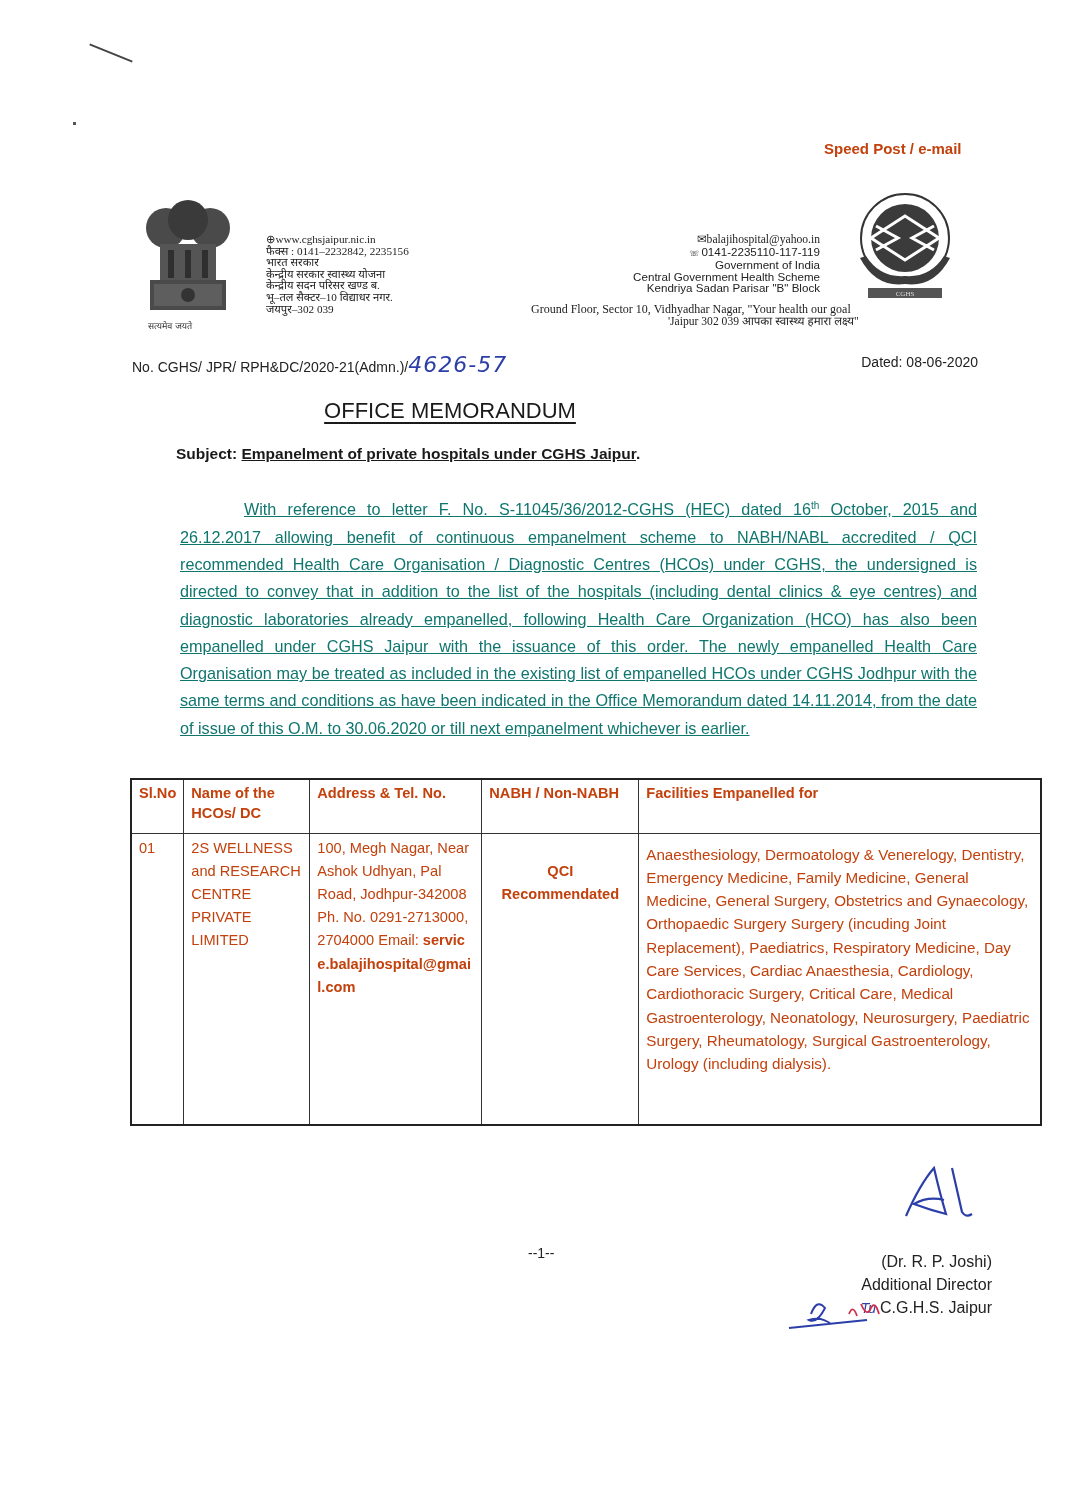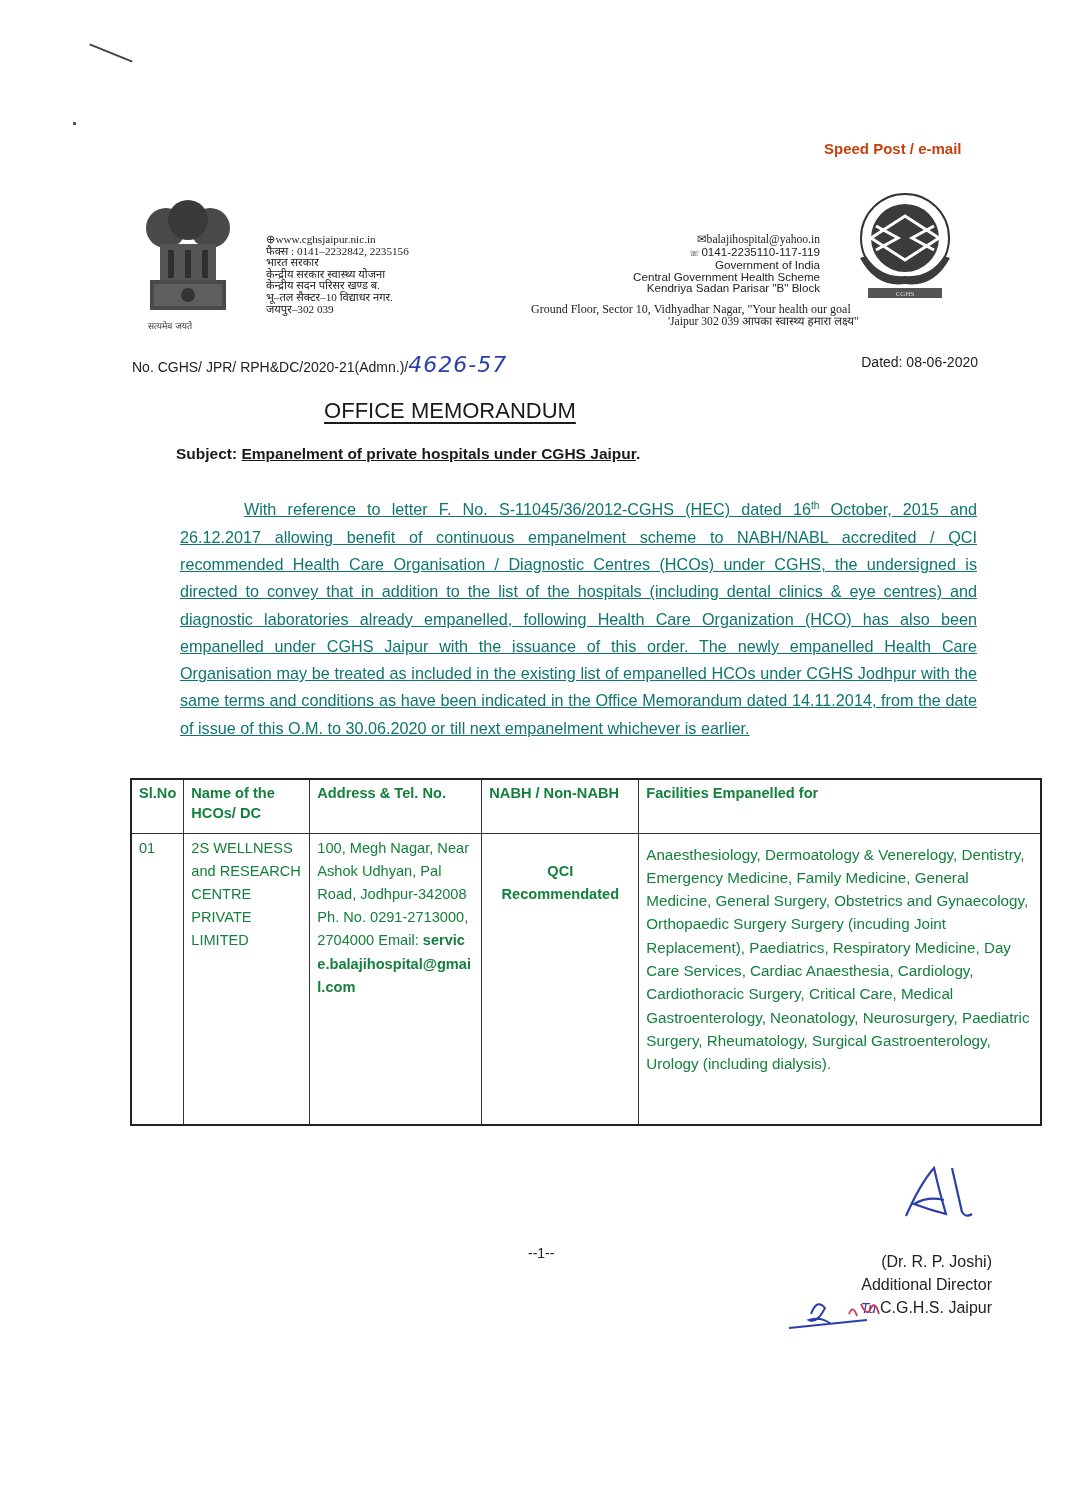--- a/index.html
+++ b/index.html
@@ -29,21 +29,21 @@
 
     .title { position: absolute; left: 0; width: 900px; top: 398px; text-align: center; font-size: 22px; color: #1a1a1a; }
     .title span { text-decoration: underline; text-underline-offset: 4px; }
 
     .subject { position: absolute; left: 176px; top: 445px; font-size: 15.5px; font-weight: bold; color: #1a1a1a; }
     .subject .subj-text { text-decoration: underline; }
 
     .para { position: absolute; left: 180px; top: 492px; width: 797px; font-size: 16.2px; line-height: 27.3px; text-align: justify; color: #0f766e; text-decoration: underline; }
     .para .indent { display: inline-block; width: 64px; }
 
-    table.hco { position: absolute; left: 130px; top: 778px; width: 912px; border-collapse: collapse; font-size: 14.6px; color: #15803d; }
+    table.hco { position: absolute; left: 130px; top: 778px; width: 912px; border-collapse: collapse; font-size: 14.6px; color: #c2410c; }
     table.hco th, table.hco td { border: 1px solid #333; vertical-align: top; padding: 3px 7px; text-align: left; }
     table.hco { border: 2px solid #222; }
     table.hco th { font-weight: bold; height: 54px; line-height: 20px; }
     table.hco td { line-height: 23.2px; height: 292px; }
     .col1 { width: 52px; }
     .col2 { width: 126px; }
     .col3 { width: 172px; }
     .col4 { width: 157px; }
     td.center { text-align: center !important; font-weight: bold; padding-top: 26px !important; }
     td.bold-email b { font-weight: bold; }

